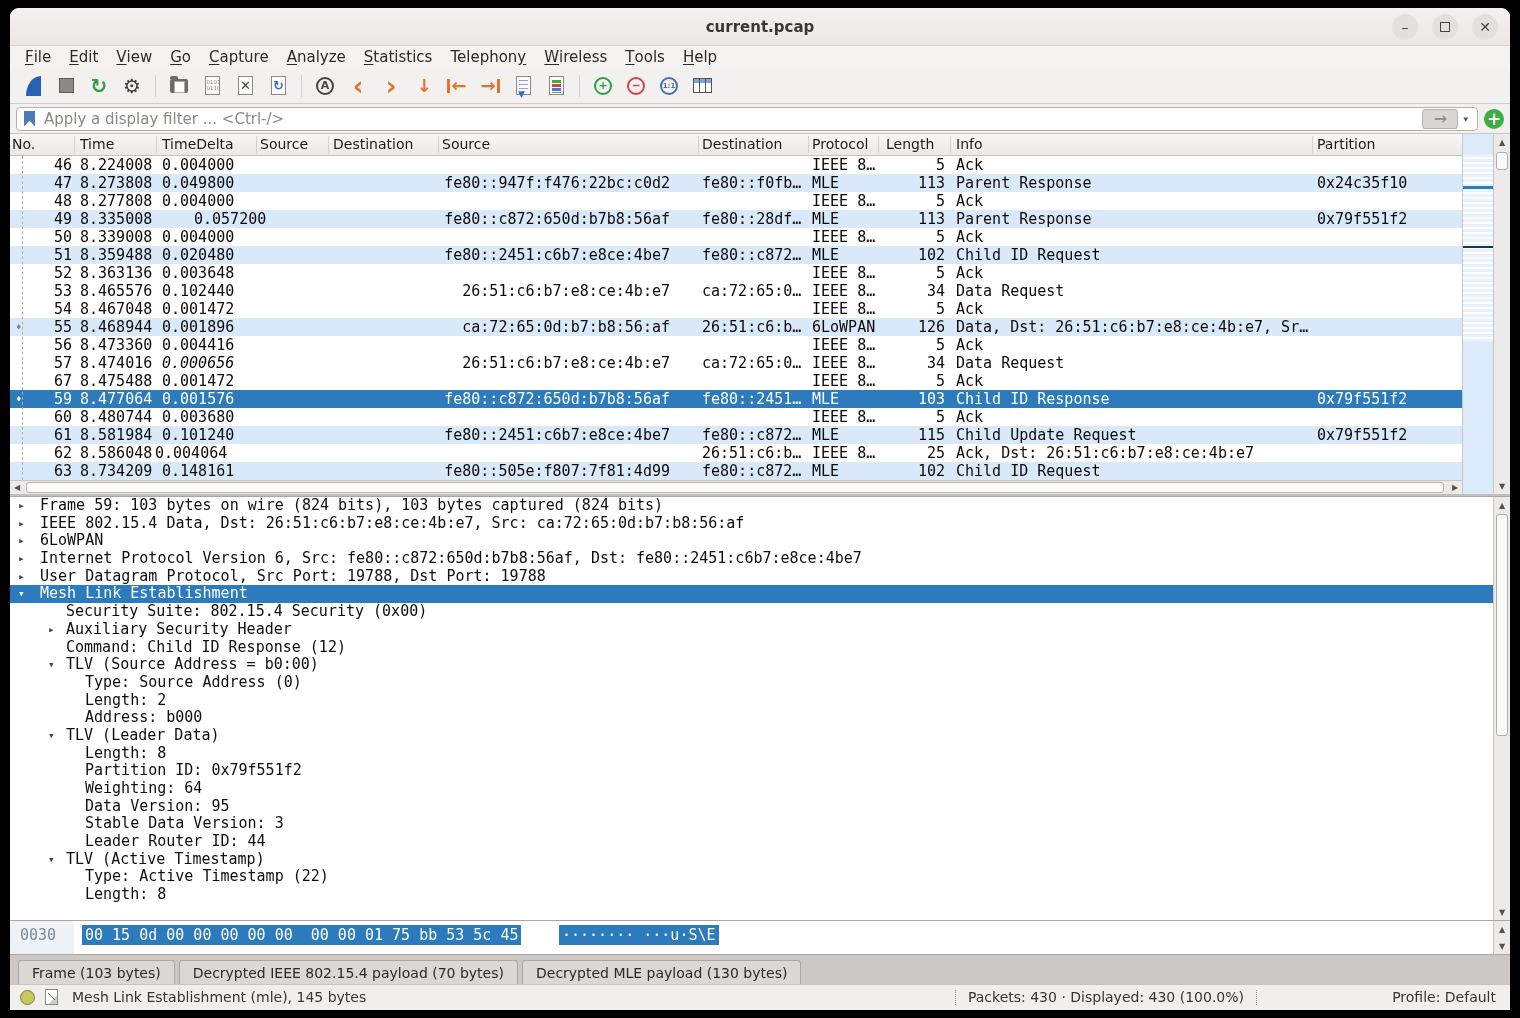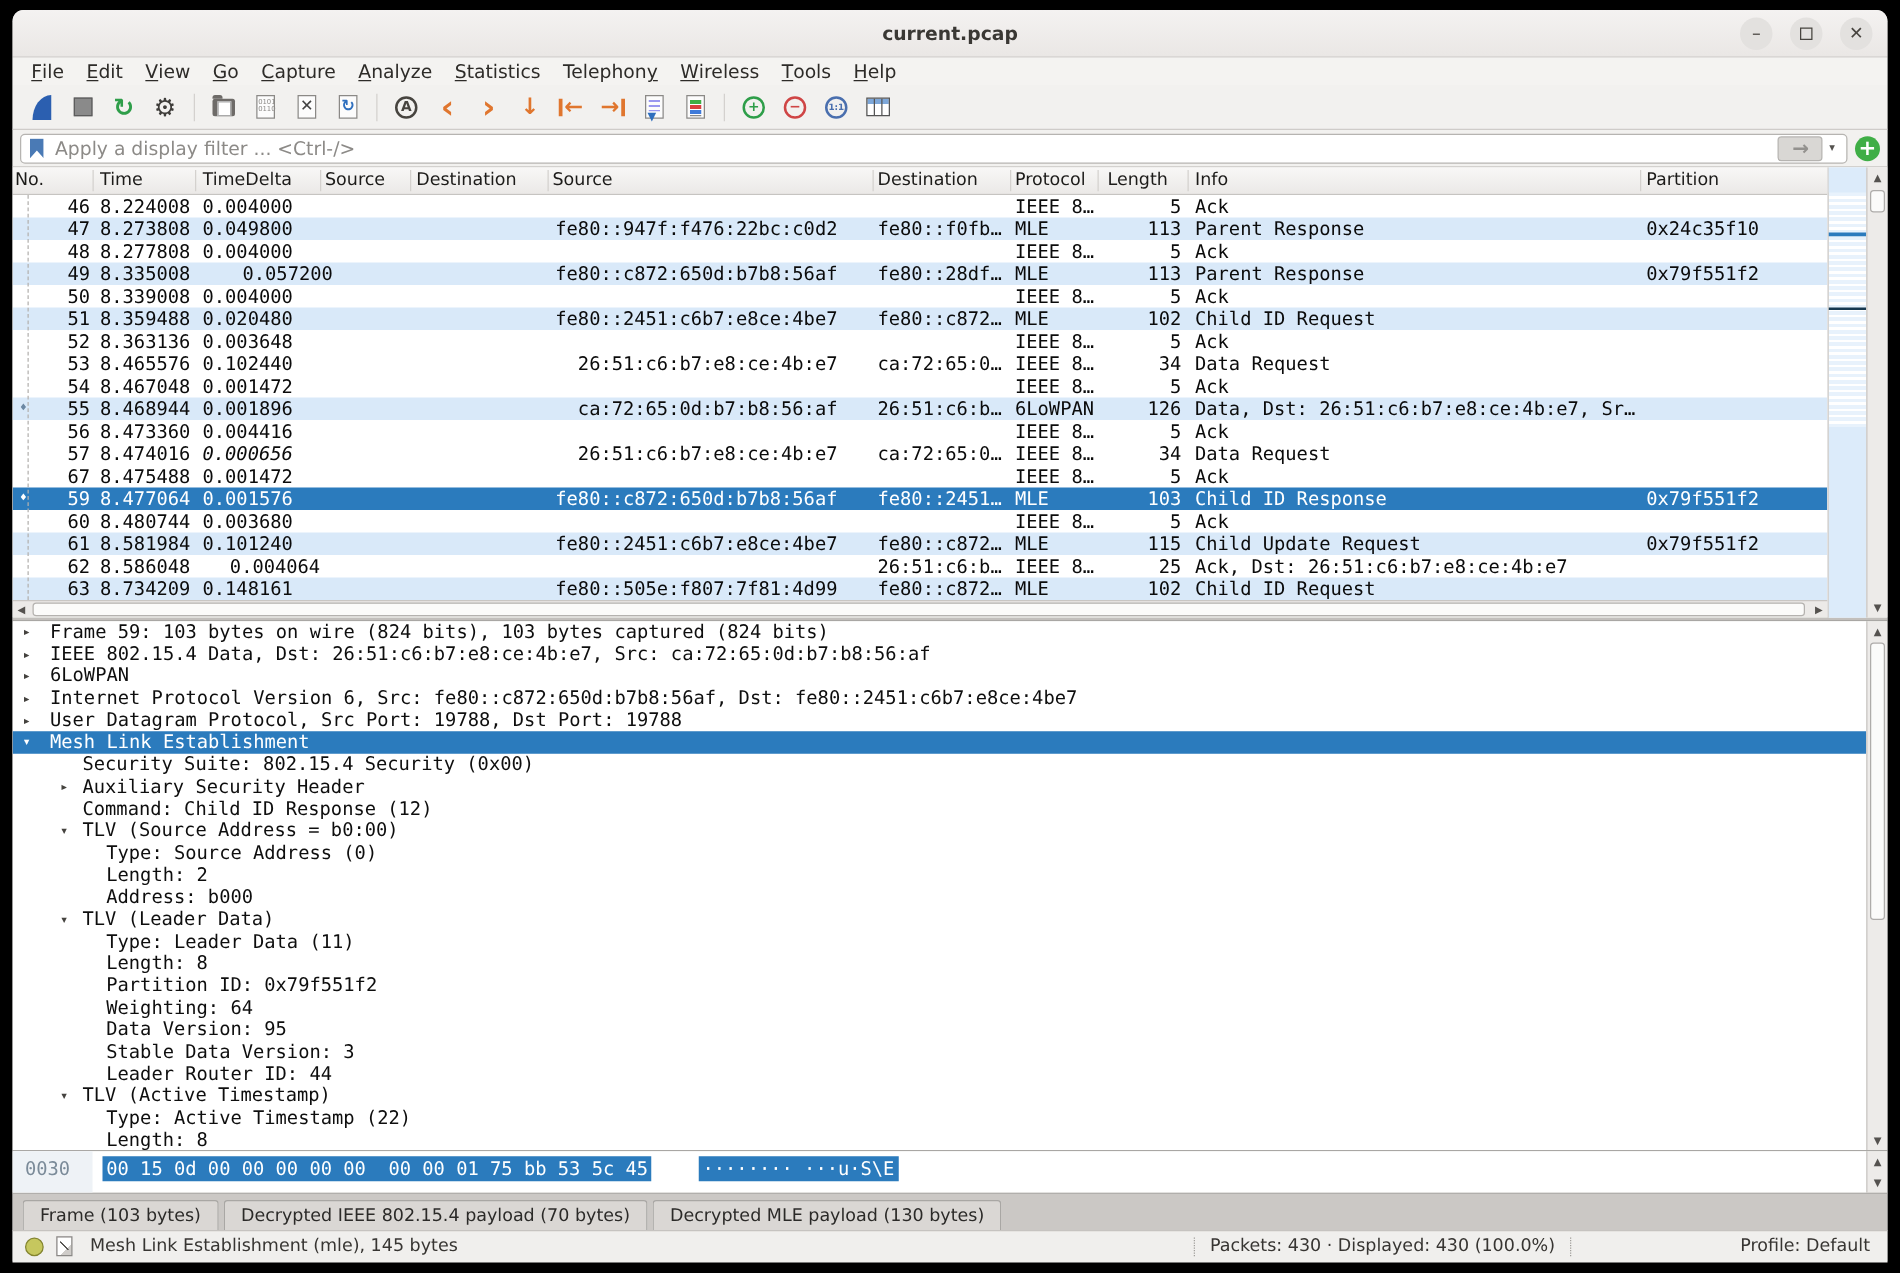--- a/index.html
+++ b/index.html
@@ -445,21 +445,21 @@
             <span class="pcell" style="left: 432px; width: 228px; text-align: right;">fe80::2451:c6b7:e8ce:4be7</span>
             <span class="pcell" style="left: 692px; width: 104px; text-align: left;">fe80::c872…</span>
             <span class="pcell" style="left: 802px; width: 64px; text-align: left;">MLE</span>
             <span class="pcell" style="left: 872px; width: 63px; text-align: right;">115</span>
             <span class="pcell" style="left: 946px; width: 356px; text-align: left;">Child Update Request</span>
             <span class="pcell" style="left: 1307px; width: 150px; text-align: left;">0x79f551f2</span>
           </div>
           <div class="prow rw" style="top: 288px;">
             <span class="pcell" style="left: 14px; width: 48px; text-align: right;">62</span>
             <span class="pcell" style="left: 70px; width: 76px; text-align: left;">8.586048</span>
-            <span class="pcell" style="left: 164px; width: 92px; text-align: center;">0.004064</span>
+            <span class="pcell" style="left: 145px; width: 92px; text-align: left;">0.004064</span>
             <span class="pcell" style="left: 692px; width: 104px; text-align: left;">26:51:c6:b…</span>
             <span class="pcell" style="left: 802px; width: 64px; text-align: left;">IEEE 8…</span>
             <span class="pcell" style="left: 872px; width: 63px; text-align: right;">25</span>
             <span class="pcell" style="left: 946px; width: 356px; text-align: left;">Ack, Dst: 26:51:c6:b7:e8:ce:4b:e7</span>
           </div>
           <div class="prow rb" style="top: 306px;">
             <span class="pcell" style="left: 14px; width: 48px; text-align: right;">63</span>
             <span class="pcell" style="left: 70px; width: 76px; text-align: left;">8.734209</span>
             <span class="pcell" style="left: 152px; width: 92px; text-align: left;">0.148161</span>
             <span class="pcell" style="left: 432px; width: 228px; text-align: right;">fe80::505e:f807:7f81:4d99</span>
@@ -536,23 +536,20 @@
           <span class="dtxt" style="left: 75px;">Length: 2</span>
         </div>
         <div class="dline">
           <span class="dtxt" style="left: 75px;">Address: b000</span>
         </div>
         <div class="dline">
           <span class="darr" style="left: 38px;">▾</span>
           <span class="dtxt" style="left: 56px;">TLV (Leader Data)</span>
         </div>
         <div class="dline">
-          <span class="dtxt" style="left: 75px;">Type: Leader Data (11)</span>
-        </div>
-        <div class="dline">
           <span class="dtxt" style="left: 75px;">Length: 8</span>
         </div>
         <div class="dline">
           <span class="dtxt" style="left: 75px;">Partition ID: 0x79f551f2</span>
         </div>
         <div class="dline">
           <span class="dtxt" style="left: 75px;">Weighting: 64</span>
         </div>
         <div class="dline">
           <span class="dtxt" style="left: 75px;">Data Version: 95</span>

